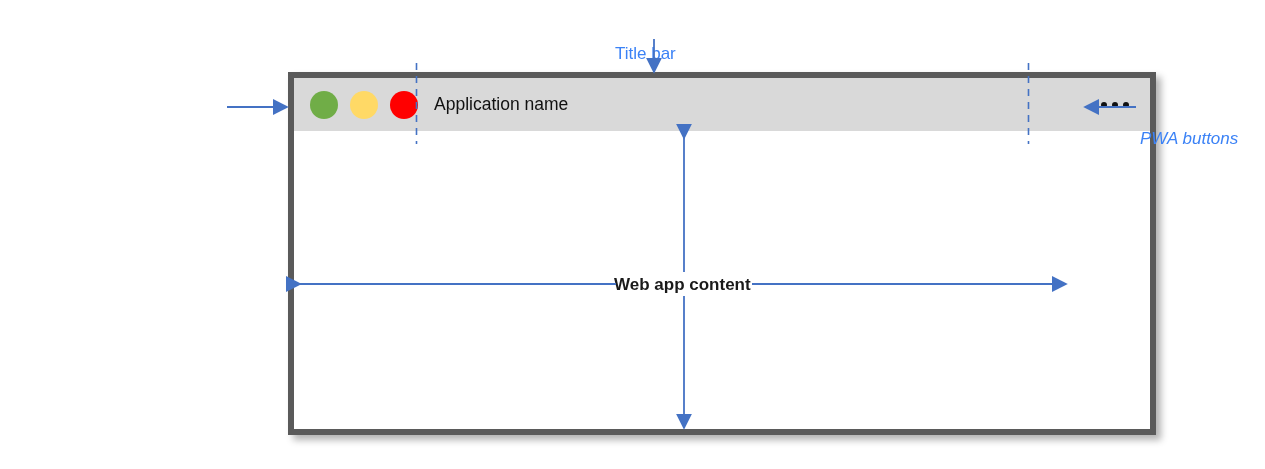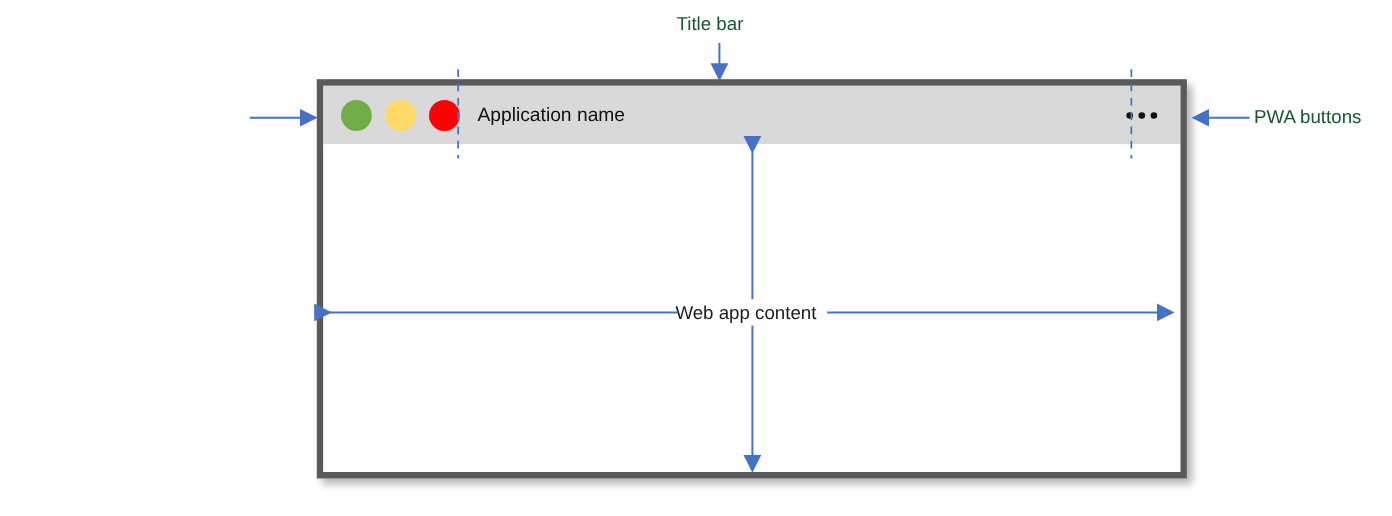--- a/index.html
+++ b/index.html
@@ -21,21 +21,21 @@
     left: 0; top: 0;
     width: 1265px;
     height: 469px;
   }
 
   
   .window {
     position: absolute;
     left: 288px;
     top: 72px;
-    width: 791px;
+    width: 868px;
     height: 363px;
     box-sizing: border-box;
     background: #ffffff;
     border: 6px solid #5a5a5a;
     box-shadow: 5px 5px 7px rgba(0,0,0,0.30);
   }
 
   .titlebar {
     position: absolute;
     left: 0; top: 0;
@@ -99,38 +99,40 @@
     top: 53px;
     right: 0;
     bottom: 0;
     background: #ffffff;
   }
 
   
   .annot {
     position: absolute;
     font-size: 17px;
-    color: #14532d;
+    color: #3b82f6;
     white-space: nowrap;
     line-height: 1;
+    margin-top: 32px;
   }
   .annot-left   { left: 22px;  top: 98px; }
-  .annot-right  { left: 1140px; top: 98px; }
+  .annot-right  { left: 1140px; top: 98px; font-style: italic; }
   .annot-top    { left: 615px; top: 13px; }
 
   .annot-center {
     position: absolute;
     left: 608px;
     top: 275px;
     font-size: 17px;
     color: #1a1a1a;
     white-space: nowrap;
     background: #ffffff;
     padding: 0 6px;
     line-height: 19px;
+    font-weight: bold;
   }
 
   
   .overlay {
     position: absolute;
     left: 0; top: 0;
     width: 1265px;
     height: 469px;
     pointer-events: none;
   }

